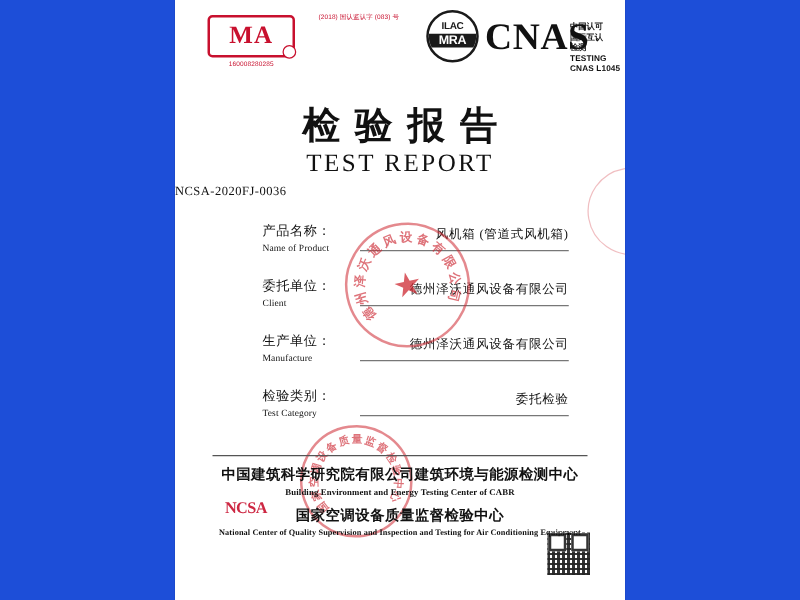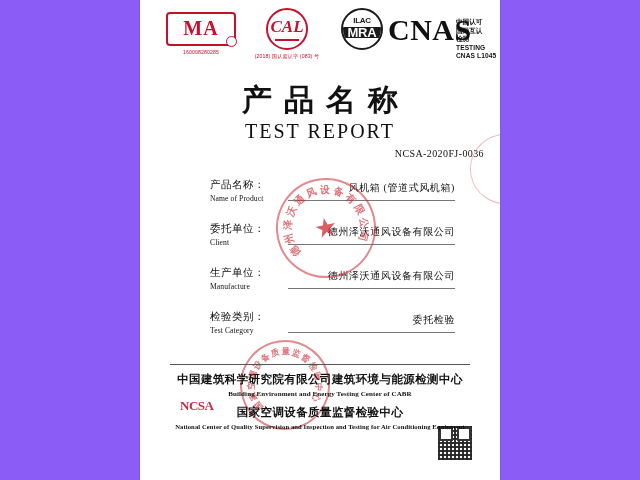--- a/index.html
+++ b/index.html
@@ -10,21 +10,21 @@
     width: 640px;
     height: 480px;
     background: #e9e9e9;
     font-family: "Liberation Sans", sans-serif;
     overflow: hidden;
   }
   #page {
     position: relative;
     width: 640px;
     height: 480px;
-    background: #8b5cf6;
+    background: #1d4ed8;
   }
   #doc {
     position: absolute;
     left: 140px;
     top: 0px;
     width: 360px;
     height: 480px;
     background: #ffffff;
     box-shadow: 0 0 1px rgba(0,0,0,0.25);
     overflow: hidden;
@@ -122,21 +122,21 @@
     font-weight: bold;
     color: #1a1a1a;
     letter-spacing: -0.3px;
   }
   .ilac-circ .ilac-band {
     position: absolute;
     left: 0; right: 0; top: 17px;
     height: 11px;
     background: #1a1a1a;
     color: #fff;
-    font-size: 13px;
+    font-size: 10px;
     font-weight: bold;
     line-height: 11px;
     letter-spacing: -0.2px;
   }
 
   
   .mark-cnas { left: 248px; top: 10px; width: 92px; text-align: left; }
   .cnas-word {
     font-family: "Liberation Serif", serif;
     font-weight: bold;
@@ -180,26 +180,25 @@
     text-align: center;
     font-family: "Liberation Serif", serif;
     font-size: 20px;
     letter-spacing: 2px;
     color: #111;
   }
   .report-no {
     position: absolute;
     left: 0; right: 16px;
     top: 148px;
-    text-align: right;
+    text-align: left;
     font-family: "Liberation Serif", serif;
     font-size: 10px;
     letter-spacing: 0.4px;
     color: #111;
-    padding-left: 41px;
   }
 
   
   .fields {
     position: absolute;
     left: 50px;
     top: 178px;
     width: 265px;
   }
   .field-row {
@@ -400,24 +399,20 @@
 
       <div class="mark mark-ma">
         <div class="ma-box">
           <span>MA</span>
           <span class="rcirc"></span>
         </div>
         <div class="mark-caption">160008280285</div>
       </div>
 
       <div class="mark mark-cal">
-        <div class="cal-circ">
-          <div class="cal-text">CAL</div>
-          <div class="cal-bar"></div>
-        </div>
         <div class="mark-caption">(2018) 国认监认字 (083) 号</div>
       </div>
 
       <div class="mark mark-ilac">
         <div class="ilac-circ">
           <div class="ilac-top">ILAC</div>
           <div class="ilac-band">MRA</div>
         </div>
       </div>
 
@@ -427,21 +422,21 @@
 
       <div class="cnas-text">
         <div>中国认可</div>
         <div>国际互认</div>
         <div>检测</div>
         <div class="en">TESTING</div>
         <div class="en">CNAS L1045</div>
       </div>
     </div>
 
-    <div class="title-cn">产品名称</div>
+    <div class="title-cn">检验报告</div>
     <div class="title-en">TEST REPORT</div>
     <div class="report-no">NCSA-2020FJ-0036</div>
 
     <div class="fields">
 
       <div class="field-row">
         <div class="field-label">
           <div class="lbl-cn">产品名称：</div>
           <div class="lbl-en">Name of Product</div>
         </div>

